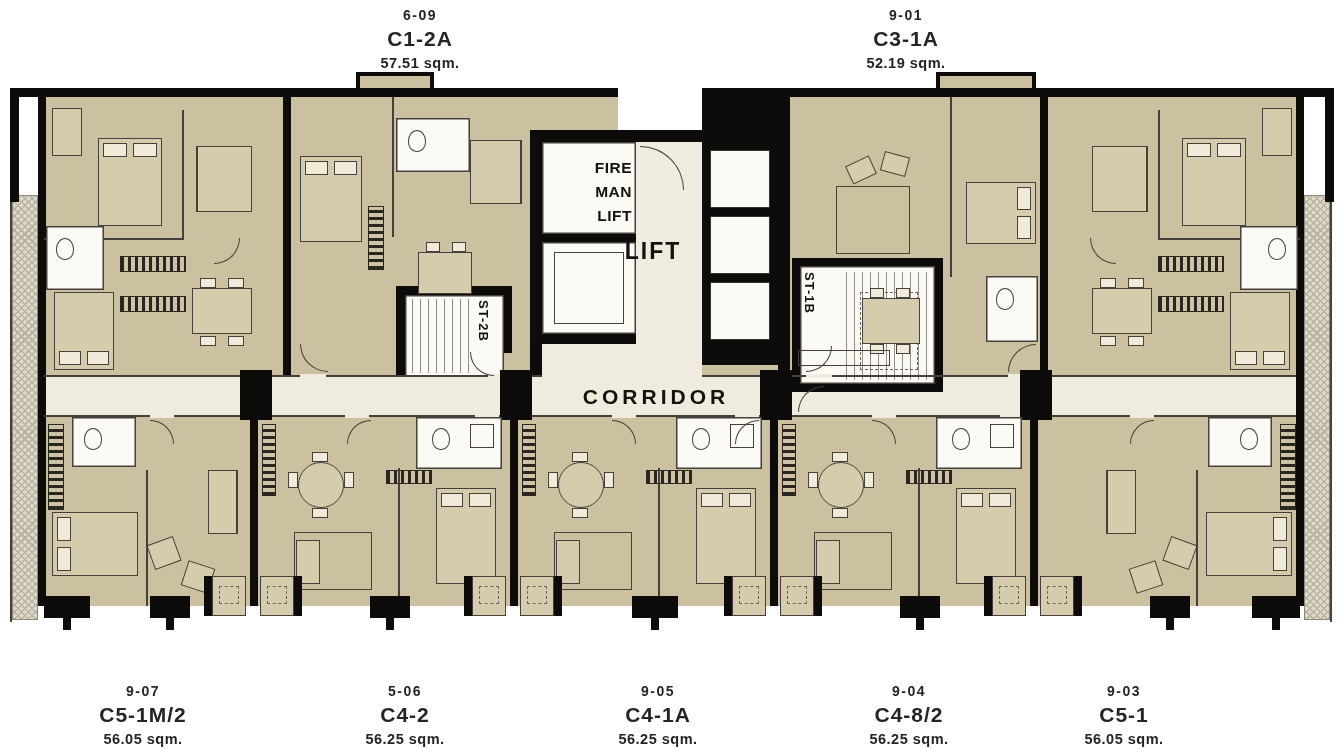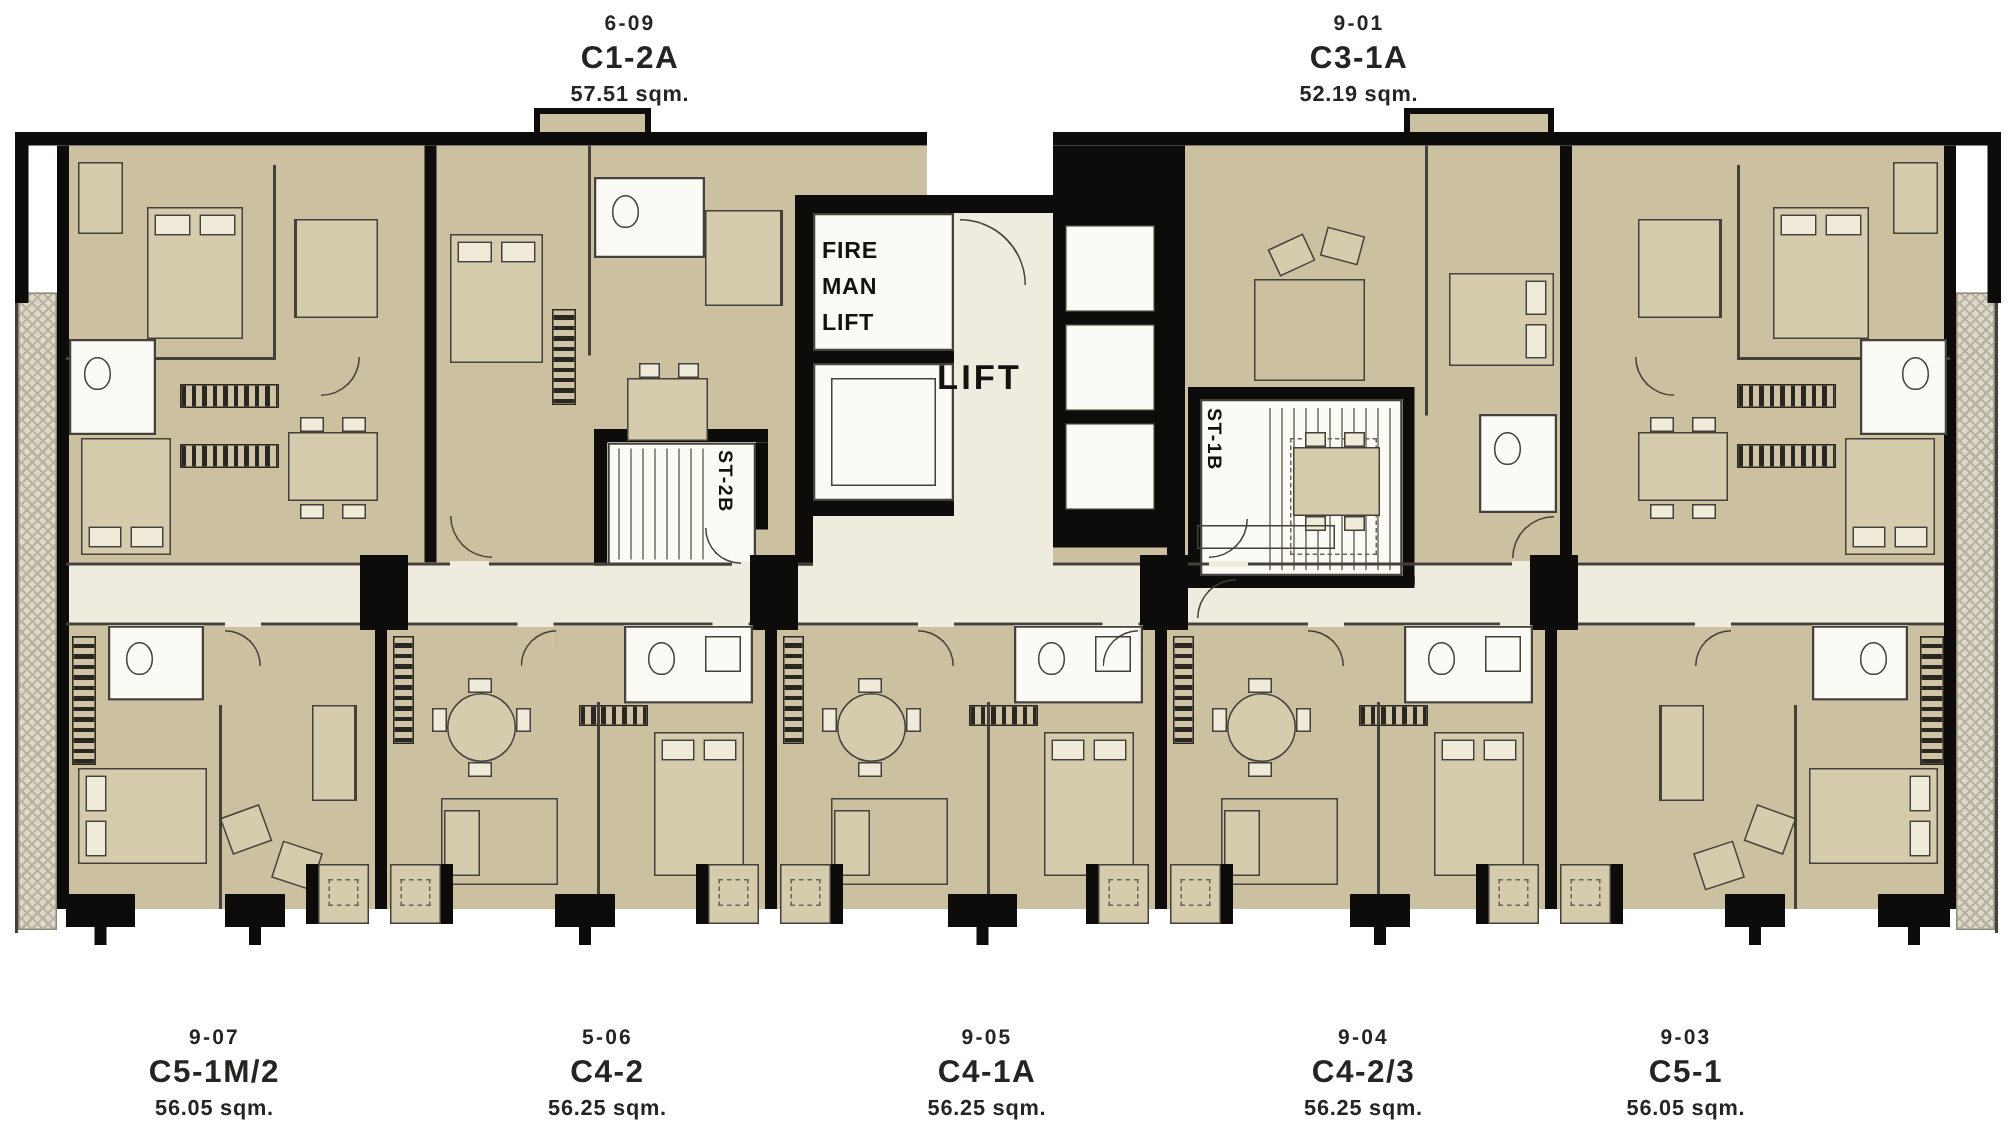--- a/index.html
+++ b/index.html
@@ -41,21 +41,21 @@
   .arc-tr{border-top:1.5px solid var(--line);border-right:1.5px solid var(--line);border-top-right-radius:100%;}
   .arc-tl{border-top:1.5px solid var(--line);border-left:1.5px solid var(--line);border-top-left-radius:100%;}
   .arc-br{border-bottom:1.5px solid var(--line);border-right:1.5px solid var(--line);border-bottom-right-radius:100%;}
   .arc-bl{border-bottom:1.5px solid var(--line);border-left:1.5px solid var(--line);border-bottom-left-radius:100%;}
 
   .unit-label{position:absolute;transform:translateX(-50%);text-align:center;white-space:nowrap;line-height:1;}
   .u-id{font-size:14px;font-weight:700;letter-spacing:1.5px;margin-bottom:6px;}
   .u-type{font-size:21px;font-weight:700;letter-spacing:1px;margin-bottom:7px;}
   .u-area{font-size:14.5px;font-weight:700;letter-spacing:.5px;}
   .core-label{position:absolute;font-weight:700;color:#14120e;line-height:1;}
-  #lbl-fireman{left:548px;top:156px;width:84px;font-size:15.5px;line-height:24px;text-align:left;letter-spacing:.5px;}
+  #lbl-fireman{left:548px;top:156px;width:84px;font-size:15.5px;line-height:24px;text-align:right;letter-spacing:.5px;}
   #lbl-lift{left:610px;top:240px;width:86px;font-size:23px;letter-spacing:2px;text-align:center;}
   #lbl-corridor{left:506px;top:386px;width:300px;font-size:21px;letter-spacing:4px;text-align:center;}
   .stair-label{position:absolute;writing-mode:vertical-rl;text-orientation:mixed;font-weight:700;
                font-size:13px;letter-spacing:1px;color:#14120e;}
   #lbl-st2b{left:476px;top:300px;height:70px;}
   #lbl-st1b{left:802px;top:272px;height:74px;}
 </style>
 </head>
 <body>
 
@@ -319,30 +319,31 @@
     <div class="u-type">C4-2</div>
     <div class="u-area">56.25 sqm.</div>
   </div>
   <div class="unit-label" style="left:658px;top:684px">
     <div class="u-id">9-05</div>
     <div class="u-type">C4-1A</div>
     <div class="u-area">56.25 sqm.</div>
   </div>
   <div class="unit-label" style="left:909px;top:684px">
     <div class="u-id">9-04</div>
-    <div class="u-type">C4-2/3</div>
+    <div class="u-type">C4-8/2</div>
     <div class="u-area">56.25 sqm.</div>
   </div>
   <div class="unit-label" style="left:1124px;top:684px">
     <div class="u-id">9-03</div>
     <div class="u-type">C5-1</div>
     <div class="u-area">56.05 sqm.</div>
   </div>
 
   <div id="lbl-fireman" class="core-label">
     <div>FIRE</div>
     <div>MAN</div>
     <div>LIFT</div>
   </div>
   <div id="lbl-lift" class="core-label">LIFT</div>
+  <div id="lbl-corridor" class="core-label">CORRIDOR</div>
   <div id="lbl-st2b" class="stair-label">ST-2B</div>
   <div id="lbl-st1b" class="stair-label">ST-1B</div>
 </div>
 
 </body></html>

